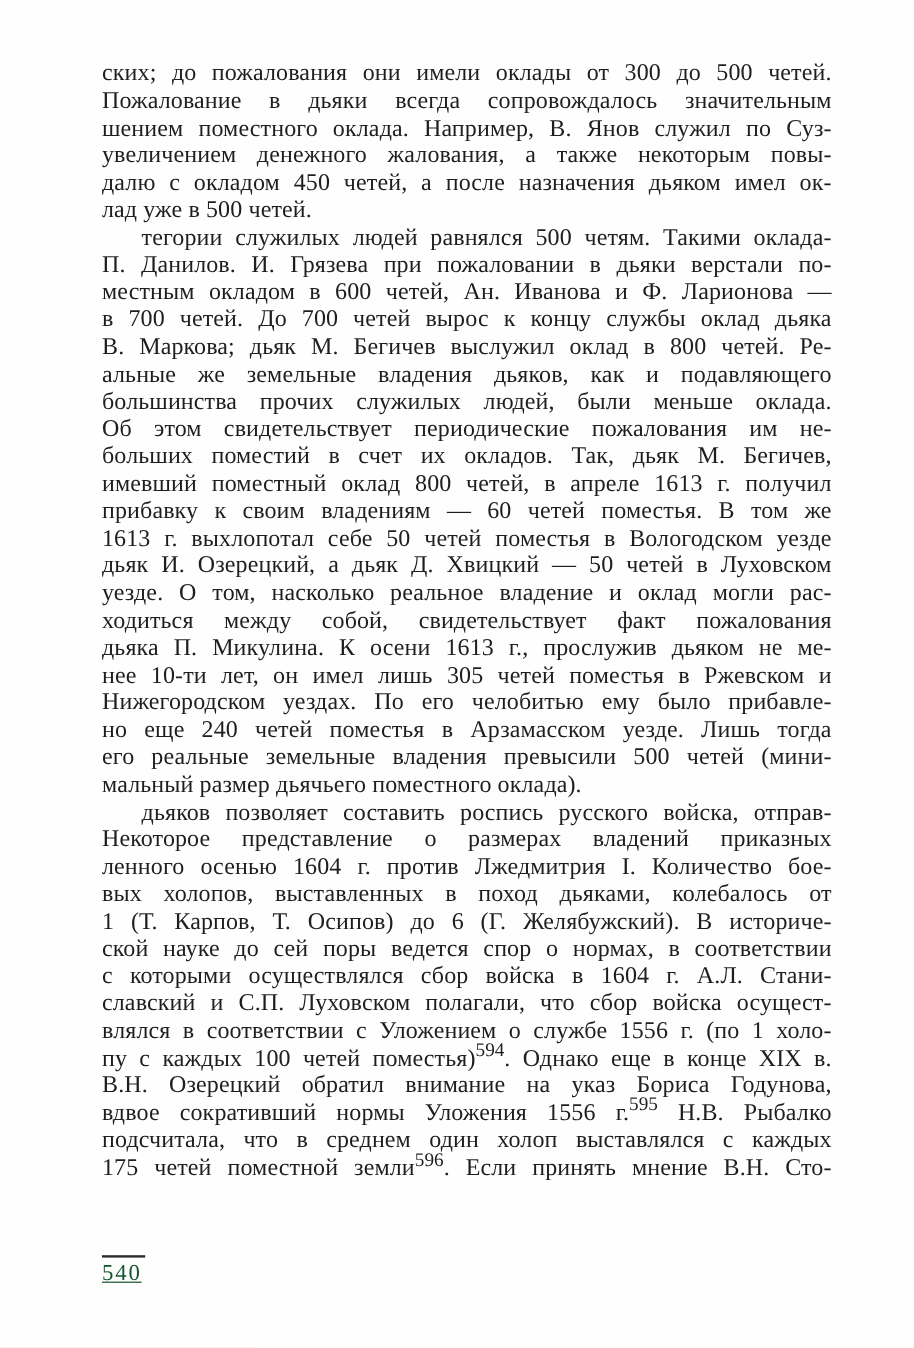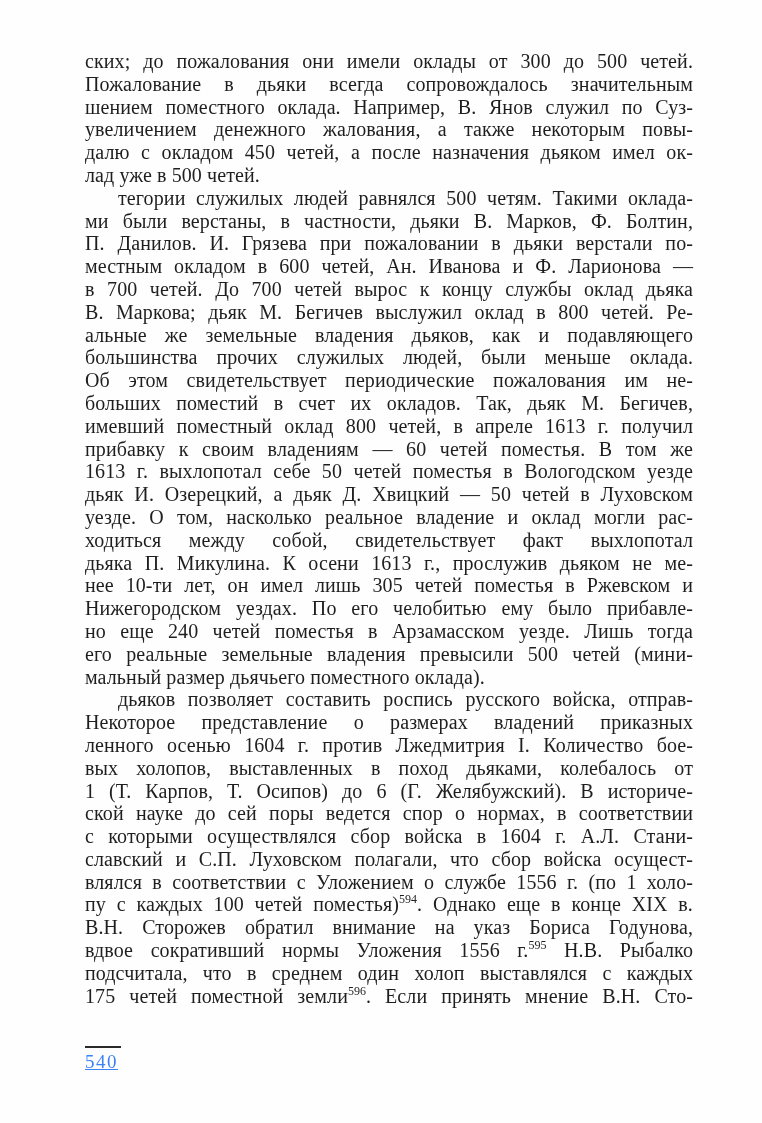--- a/index.html
+++ b/index.html
@@ -37,92 +37,91 @@
   }
   .line.last {
     text-align: center;
     text-align-last: left;
     font-family: Liberation Serif, serif;
   }
   .paragraph.indent .line:first-child {
     padding-left: 33px;
   }
   sup.fn {
-    font-size: 12px;
+    font-size: 16px;
     line-height: 0;
     letter-spacing: 0;
     vertical-align: super;
   }
   .footer {
     position: absolute;
     left: 85px;
     top: 1046px;
   }
   .footer-rule {
     width: 36px;
     height: 2px;
     background: #2a2a2a;
     margin-bottom: 3px;
   }
   .page-number {
     font-size: 19px;
     letter-spacing: 1.5px;
-    color: #3b82f6;
+    color: #14532d;
     text-decoration: underline;
   }
 </style>
 </head>
 <body>
 
 <div class="page">
   <div class="text-column">
       <div class="paragraph">
         <div class="line">ских; до пожалования они имели оклады от 300 до 500 четей.</div>
         <div class="line">Пожалование в дьяки всегда сопровождалось значительным</div>
         <div class="line">шением поместного оклада. Например, В. Янов служил по Суз-</div>
         <div class="line">увеличением денежного жалования, а также некоторым повы-</div>
         <div class="line">далю с окладом 450 четей, а после назначения дьяком имел ок-</div>
         <div class="line last">лад уже в 500 четей.</div>
       </div>
       <div class="paragraph indent">
         <div class="line">тегории служилых людей равнялся 500 четям. Такими оклада-</div>
-        <div class="line">ми были верстаны, в частности, дьяки В. Марков, Ф. Болтин,</div>
         <div class="line">П. Данилов. И. Грязева при пожаловании в дьяки верстали по-</div>
         <div class="line">местным окладом в 600 четей, Ан. Иванова и Ф. Ларионова —</div>
         <div class="line">в 700 четей. До 700 четей вырос к концу службы оклад дьяка</div>
         <div class="line">В. Маркова; дьяк М. Бегичев выслужил оклад в 800 четей. Ре-</div>
         <div class="line">альные же земельные владения дьяков, как и подавляющего</div>
         <div class="line">большинства прочих служилых людей, были меньше оклада.</div>
         <div class="line">Об этом свидетельствует периодические пожалования им не-</div>
         <div class="line">больших поместий в счет их окладов. Так, дьяк М. Бегичев,</div>
         <div class="line">имевший поместный оклад 800 четей, в апреле 1613 г. получил</div>
         <div class="line">прибавку к своим владениям — 60 четей поместья. В том же</div>
         <div class="line">1613 г. выхлопотал себе 50 четей поместья в Вологодском уезде</div>
         <div class="line">дьяк И. Озерецкий, а дьяк Д. Хвицкий — 50 четей в Луховском</div>
         <div class="line">уезде. О том, насколько реальное владение и оклад могли рас-</div>
-        <div class="line">ходиться между собой, свидетельствует факт выхлопотал</div>
+        <div class="line">ходиться между собой, свидетельствует факт пожалования</div>
         <div class="line">дьяка П. Микулина. К осени 1613 г., прослужив дьяком не ме-</div>
         <div class="line">нее 10-ти лет, он имел лишь 305 четей поместья в Ржевском и</div>
         <div class="line">Нижегородском уездах. По его челобитью ему было прибавле-</div>
         <div class="line">но еще 240 четей поместья в Арзамасском уезде. Лишь тогда</div>
         <div class="line">его реальные земельные владения превысили 500 четей (мини-</div>
         <div class="line last">мальный размер дьячьего поместного оклада).</div>
       </div>
       <div class="paragraph indent">
         <div class="line">дьяков позволяет составить роспись русского войска, отправ-</div>
         <div class="line">Некоторое представление о размерах владений приказных</div>
         <div class="line">ленного осенью 1604 г. против Лжедмитрия I. Количество бое-</div>
         <div class="line">вых холопов, выставленных в поход дьяками, колебалось от</div>
         <div class="line">1 (Т. Карпов, Т. Осипов) до 6 (Г. Желябужский). В историче-</div>
         <div class="line">ской науке до сей поры ведется спор о нормах, в соответствии</div>
         <div class="line">с которыми осуществлялся сбор войска в 1604 г. А.Л. Стани-</div>
         <div class="line">славский и С.П. Луховском полагали, что сбор войска осущест-</div>
         <div class="line">влялся в соответствии с Уложением о службе 1556 г. (по 1 холо-</div>
         <div class="line">пу с каждых 100 четей поместья)<sup class="fn">594</sup>. Однако еще в конце XIX в.</div>
-        <div class="line">В.Н. Сторожев обратил внимание на указ Бориса Годунова,</div>
+        <div class="line">В.Н. Озерецкий обратил внимание на указ Бориса Годунова,</div>
         <div class="line">вдвое сокративший нормы Уложения 1556 г.<sup class="fn">595</sup> Н.В. Рыбалко</div>
         <div class="line">подсчитала, что в среднем один холоп выставлялся с каждых</div>
         <div class="line">175 четей поместной земли<sup class="fn">596</sup>. Если принять мнение В.Н. Сто-</div>
       </div>
     </div>
   <div class="footer">
     <div class="footer-rule"></div>
     <div class="page-number">540</div>
   </div>
 </div>

